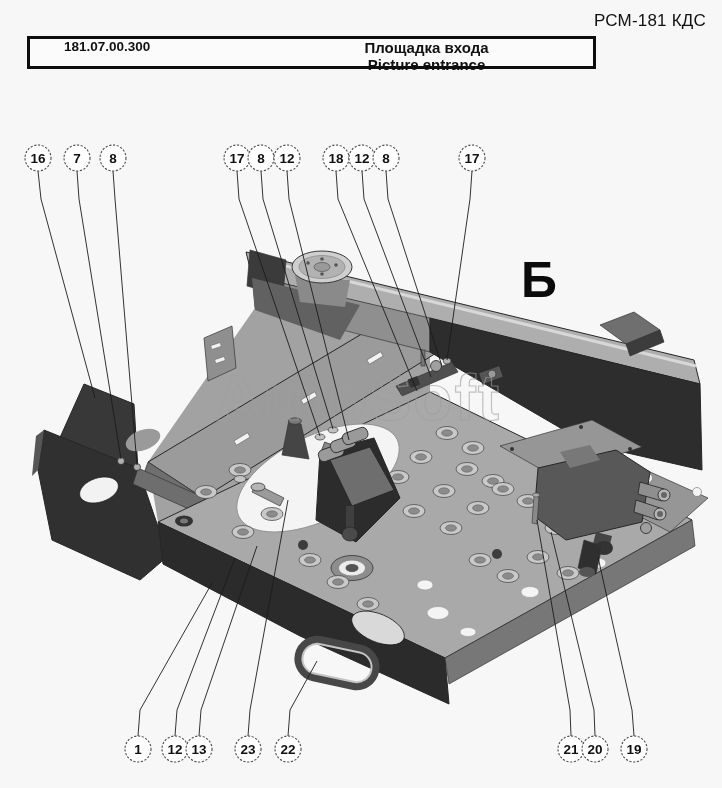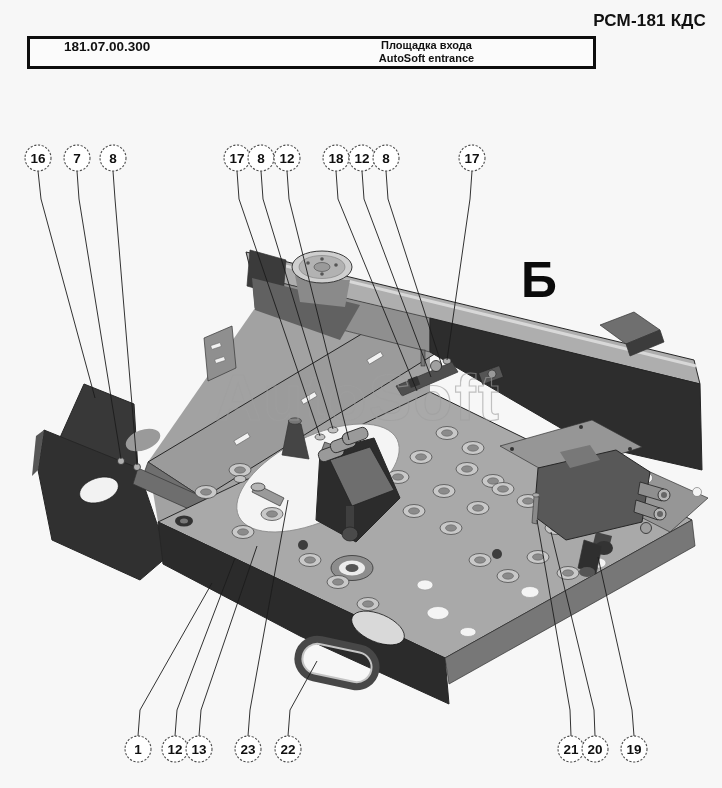--- a/index.html
+++ b/index.html
@@ -4,29 +4,29 @@
 <style>
   html,body{margin:0;padding:0}
   body{
     width:722px;height:788px;position:relative;overflow:hidden;
     background:#f7f7f7;color:#111;
     font-family:"Liberation Sans",sans-serif;
   }
   
   .doc-code{
     position:absolute;top:11px;right:16px;
-    font-size:17px;font-weight:bold;letter-spacing:.2px;
+    font-size:17px;font-weight:normal;letter-spacing:.2px;
   }
   .title-box{
     position:absolute;left:27px;top:36px;width:569px;height:33px;
     border:3px solid #0d0d0d;box-sizing:border-box;background:#fbfbfb;
     display:flex;align-items:flex-start;
   }
   .cell-part{flex:0 0 230px;padding-left:34px;font-weight:bold;font-size:13.5px;box-sizing:border-box}
-  .cell-title{flex:1;text-align:center;font-weight:bold;font-size:11px;line-height:1.15}
+  .cell-title{flex:1;text-align:center;font-weight:bold;font-size:15px;line-height:1.15}
   .cell-fig{flex:0 0 158px;display:flex;align-items:center;font-weight:bold;font-size:12.5px}
   .fig-words{flex:1;text-align:center;line-height:1.15}
   .fig-num{flex:0 0 56px;font-size:14px;text-align:left}
   
   svg.drawing{position:absolute;left:0;top:0;display:block}
   .callout-circle{fill:#fff;stroke:#4d4d4d;stroke-width:1.1;stroke-dasharray:2.2 1.6}
   .callout-num{font-size:13.5px;font-weight:bold;fill:#101010;text-anchor:middle;
                font-family:"Liberation Sans",sans-serif}
   .leader{fill:none;stroke:#1c1c1c;stroke-width:.9}
   .watermark{font-size:64px;font-weight:bold;letter-spacing:2px;fill:none;
@@ -39,21 +39,21 @@
 </style>
 </head>
 <body>
 
 <div class="doc-code">РСМ-181 КДС</div>
 
 <div class="title-box">
   <div class="cell-part">181.07.00.300</div>
   <div class="cell-title">
     <div>Площадка входа</div>
-    <div>AutoSoft entrance</div>
+    <div>Picture entrance</div>
   </div>
 </div>
 
 <svg class="drawing" width="722" height="788" viewBox="0 0 722 788" xmlns="http://www.w3.org/2000/svg">
 
   <defs>
     <symbol id="washer" overflow="visible">
       <ellipse rx="11" ry="6.5" fill="#c9c9c9" stroke="#4f4f4f" stroke-width="0.8"></ellipse>
       <ellipse rx="5.5" ry="3.2" fill="#8b8b8b" stroke="#5a5a5a" stroke-width="0.5"></ellipse>
     </symbol>

